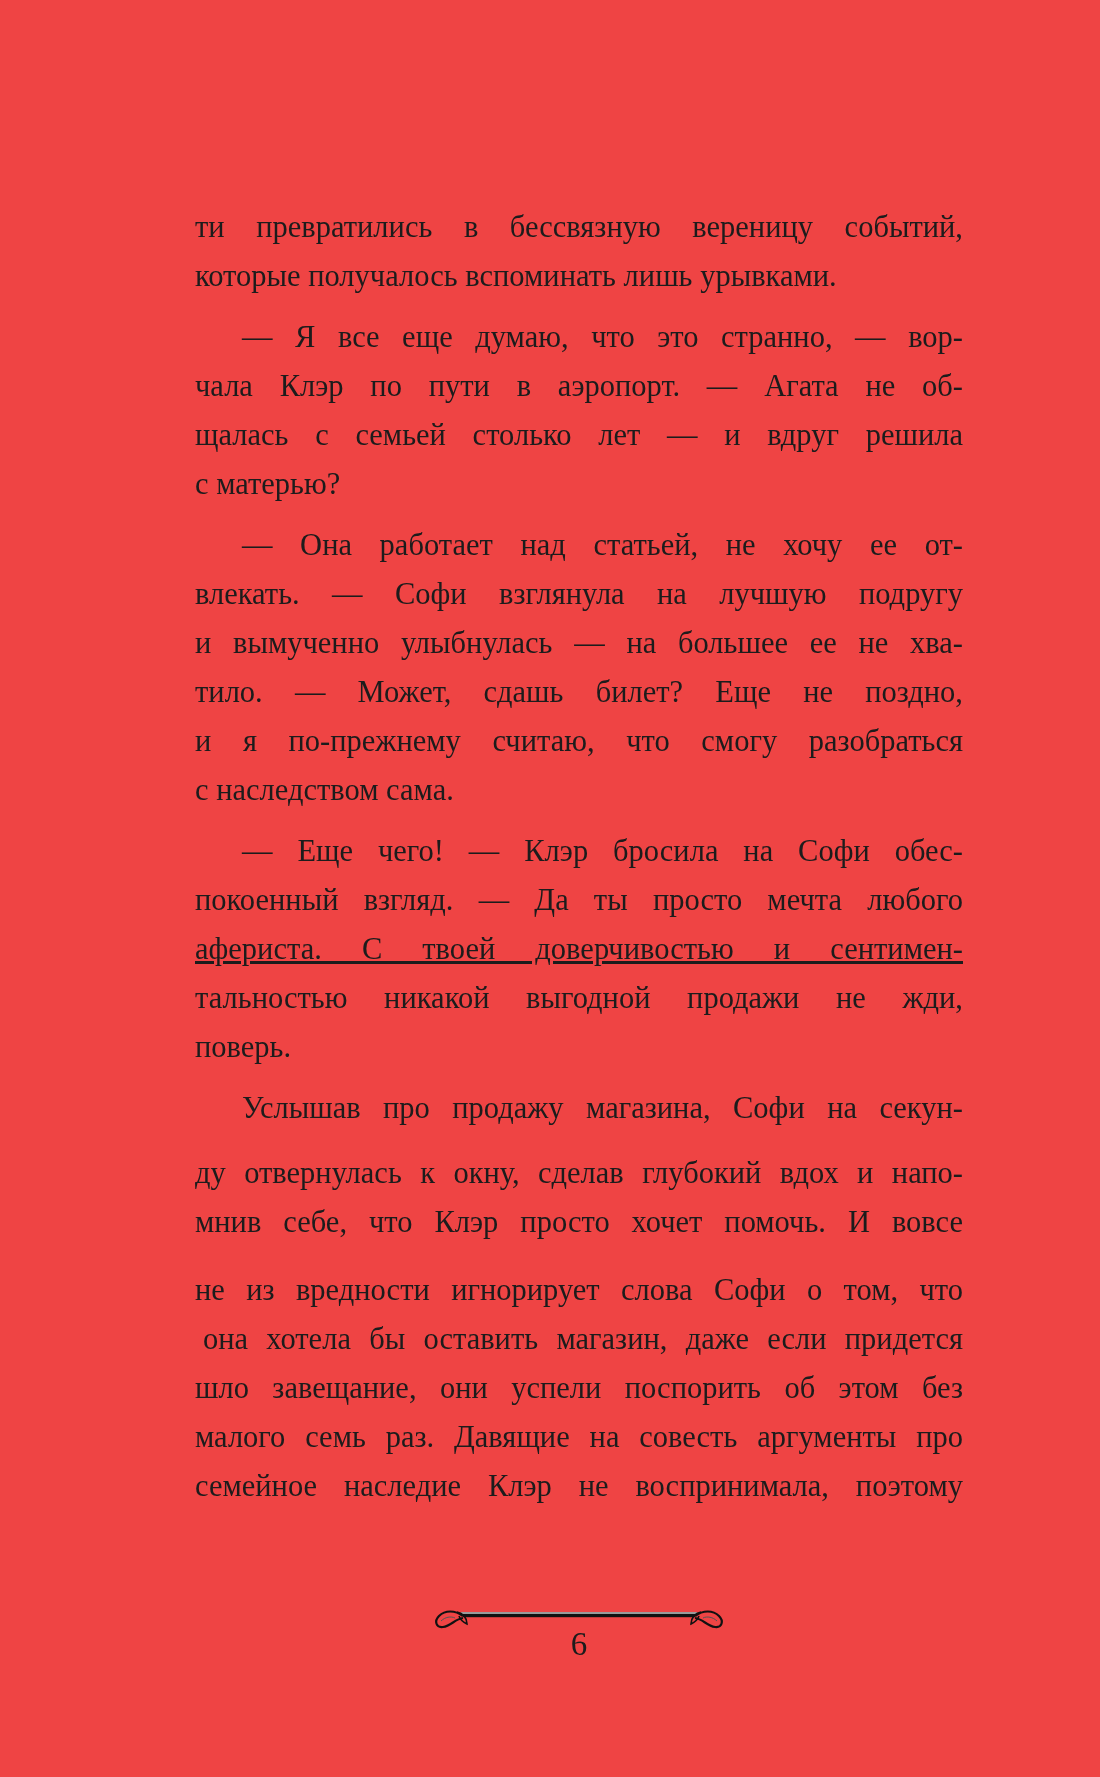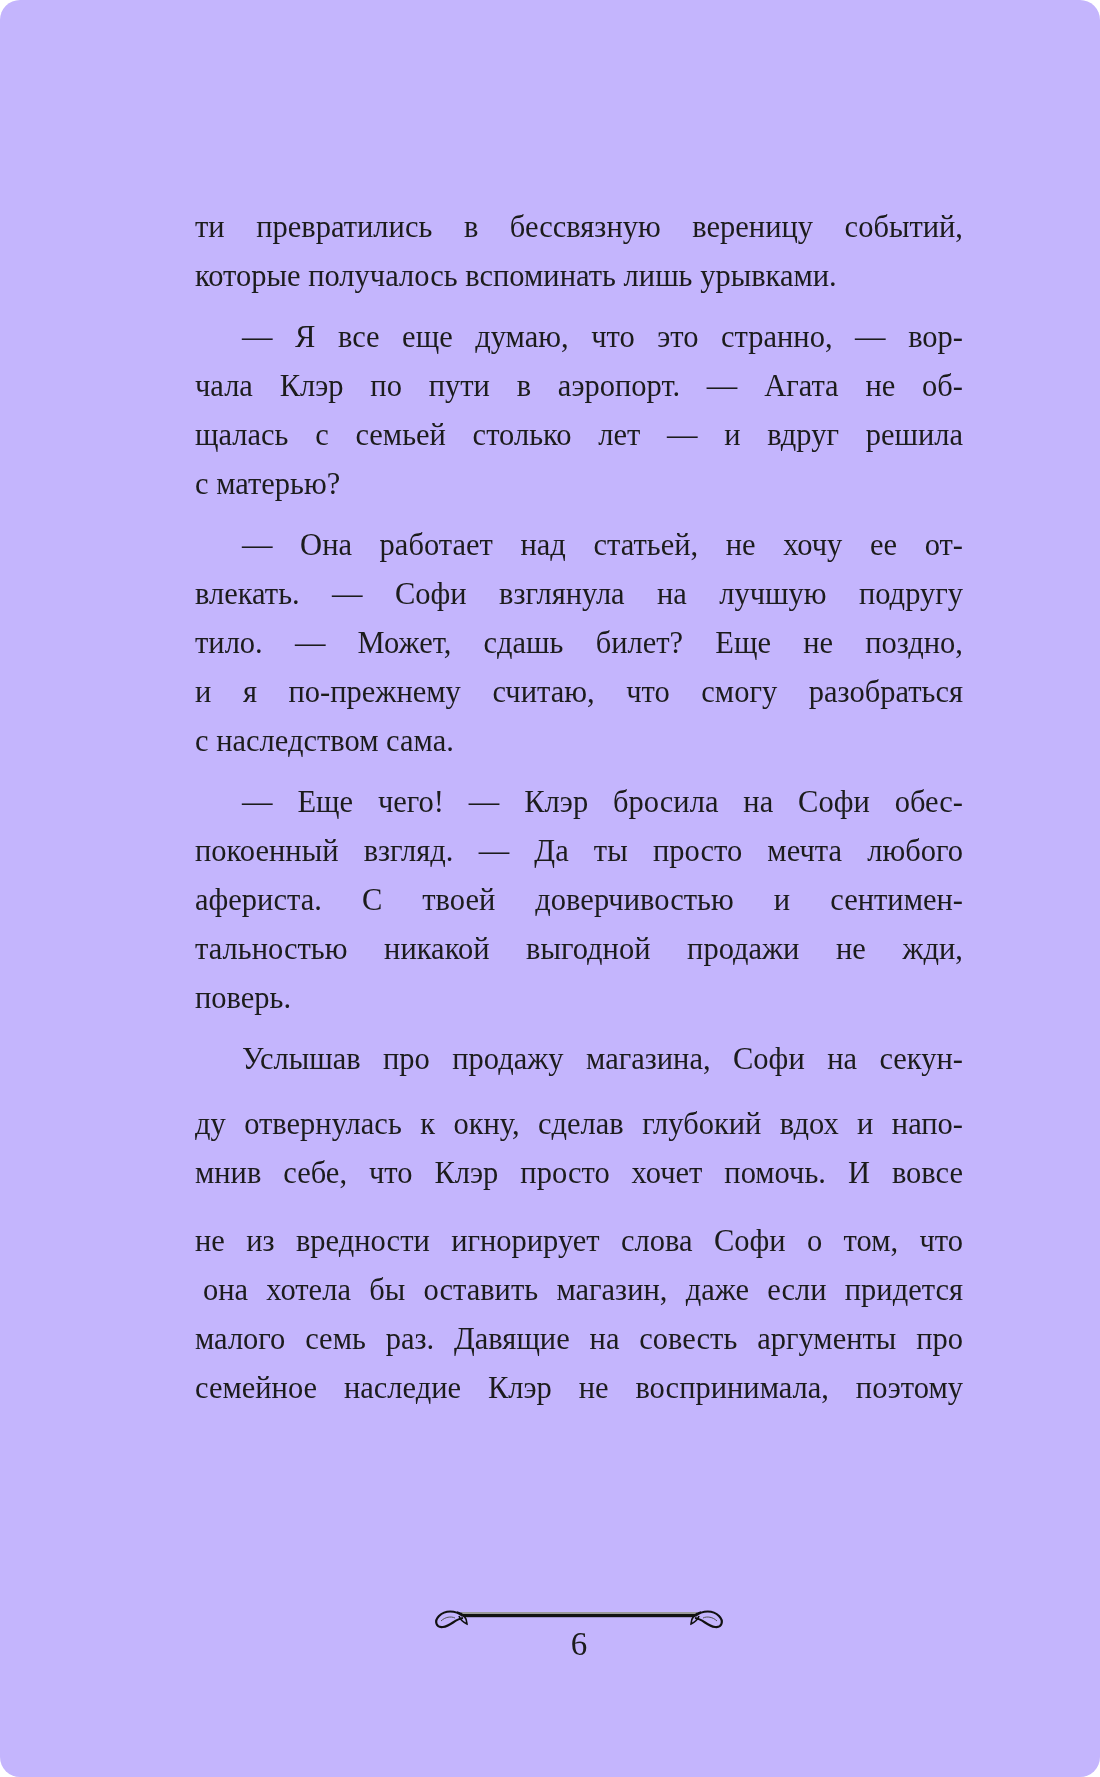--- a/index.html
+++ b/index.html
@@ -1,19 +1,19 @@
 <!DOCTYPE html>
 <html><head>
 <meta charset="utf-8">
 <style>
   html, body { margin: 0; padding: 0; background: #ffffff; }
   body { width: 1100px; height: 1777px; position: relative; overflow: hidden; }
   .page {
     position: absolute; left: 0; top: 0; width: 1100px; height: 1777px;
-    background: #c4b5fd; color: #1a1a1a; border-radius: 20px;
+    background: #ef4444; color: #1a1a1a;
   }
   .text-block {
     position: absolute; left: 195px; top: 203px; width: 768px;
     font-family: "Liberation Serif", "DejaVu Serif", serif;
     font-size: 30.5px; line-height: 49px; color: #1c1c1c;
   }
   .line {
     display: block; height: 49px; white-space: nowrap;
     text-align: justify; text-align-last: justify;
     overflow: hidden;
@@ -38,33 +38,35 @@
 <div class="page">
   <div class="text-block" id="text-block">
       <span class="line" style="display: block;">ти превратились в бессвязную вереницу событий,</span>
       <span class="line last">которые получалось вспоминать лишь урывками.</span>
       <span class="line indent" style="display: block;">— Я все еще думаю, что это странно, — вор-</span>
       <span class="line" style="display: block;">чала Клэр по пути в аэропорт. — Агата не об-</span>
       <span class="line" style="display: block;">щалась с семьей столько лет — и вдруг решила</span>
       <span class="line last">с матерью?</span>
       <span class="line indent" style="display: block;">— Она работает над статьей, не хочу ее от-</span>
       <span class="line" style="display: block;">влекать. — Софи взглянула на лучшую подругу</span>
+      <span class="line" style="display: block;">и вымученно улыбнулась — на большее ее не хва-</span>
       <span class="line" style="display: block;">тило. — Может, сдашь билет? Еще не поздно,</span>
       <span class="line" style="display: block;">и я по-прежнему считаю, что смогу разобраться</span>
       <span class="line last">с наследством сама.</span>
       <span class="line indent" style="display: block;">— Еще чего! — Клэр бросила на Софи обес-</span>
       <span class="line" style="display: block;">покоенный взгляд. — Да ты просто мечта любого</span>
-      <span class="line" style="display: block;">афериста. С твоей доверчивостью и сентимен-</span>
+      <span class="line" style="display: block; text-decoration: underline;">афериста. С твоей доверчивостью и сентимен-</span>
       <span class="line" style="display: block;">тальностью никакой выгодной продажи не жди,</span>
       <span class="line last">поверь.</span>
       <span class="line indent" style="display: block;">Услышав про продажу магазина, Софи на секун-</span>
       <span class="line" style="display: block; margin-top: 16px;">ду отвернулась к окну, сделав глубокий вдох и напо-</span>
       <span class="line" style="display: block;">мнив себе, что Клэр просто хочет помочь. И вовсе</span>
       <span class="line" style="display: block; margin-top: 19px;">не из вредности игнорирует слова Софи о том, что</span>
       <span class="line" style="display: block; margin-left: 8px;">она хотела бы оставить магазин, даже если придется</span>
+      <span class="line" style="display: block;">шло завещание, они успели поспорить об этом без</span>
       <span class="line" style="display: block;">малого семь раз. Давящие на совесть аргументы про</span>
       <span class="line" style="display: block;">семейное наследие Клэр не воспринимала, поэтому</span>
     </div>
 
   <div class="footer">
     <svg class="ornament" viewBox="0 0 292 30" xmlns="http://www.w3.org/2000/svg">
 
       <rect x="28" y="8" width="236" height="2" fill="#9a9a9a"></rect>
       <rect x="30" y="10" width="232" height="3.2" fill="#111111"></rect>
 

